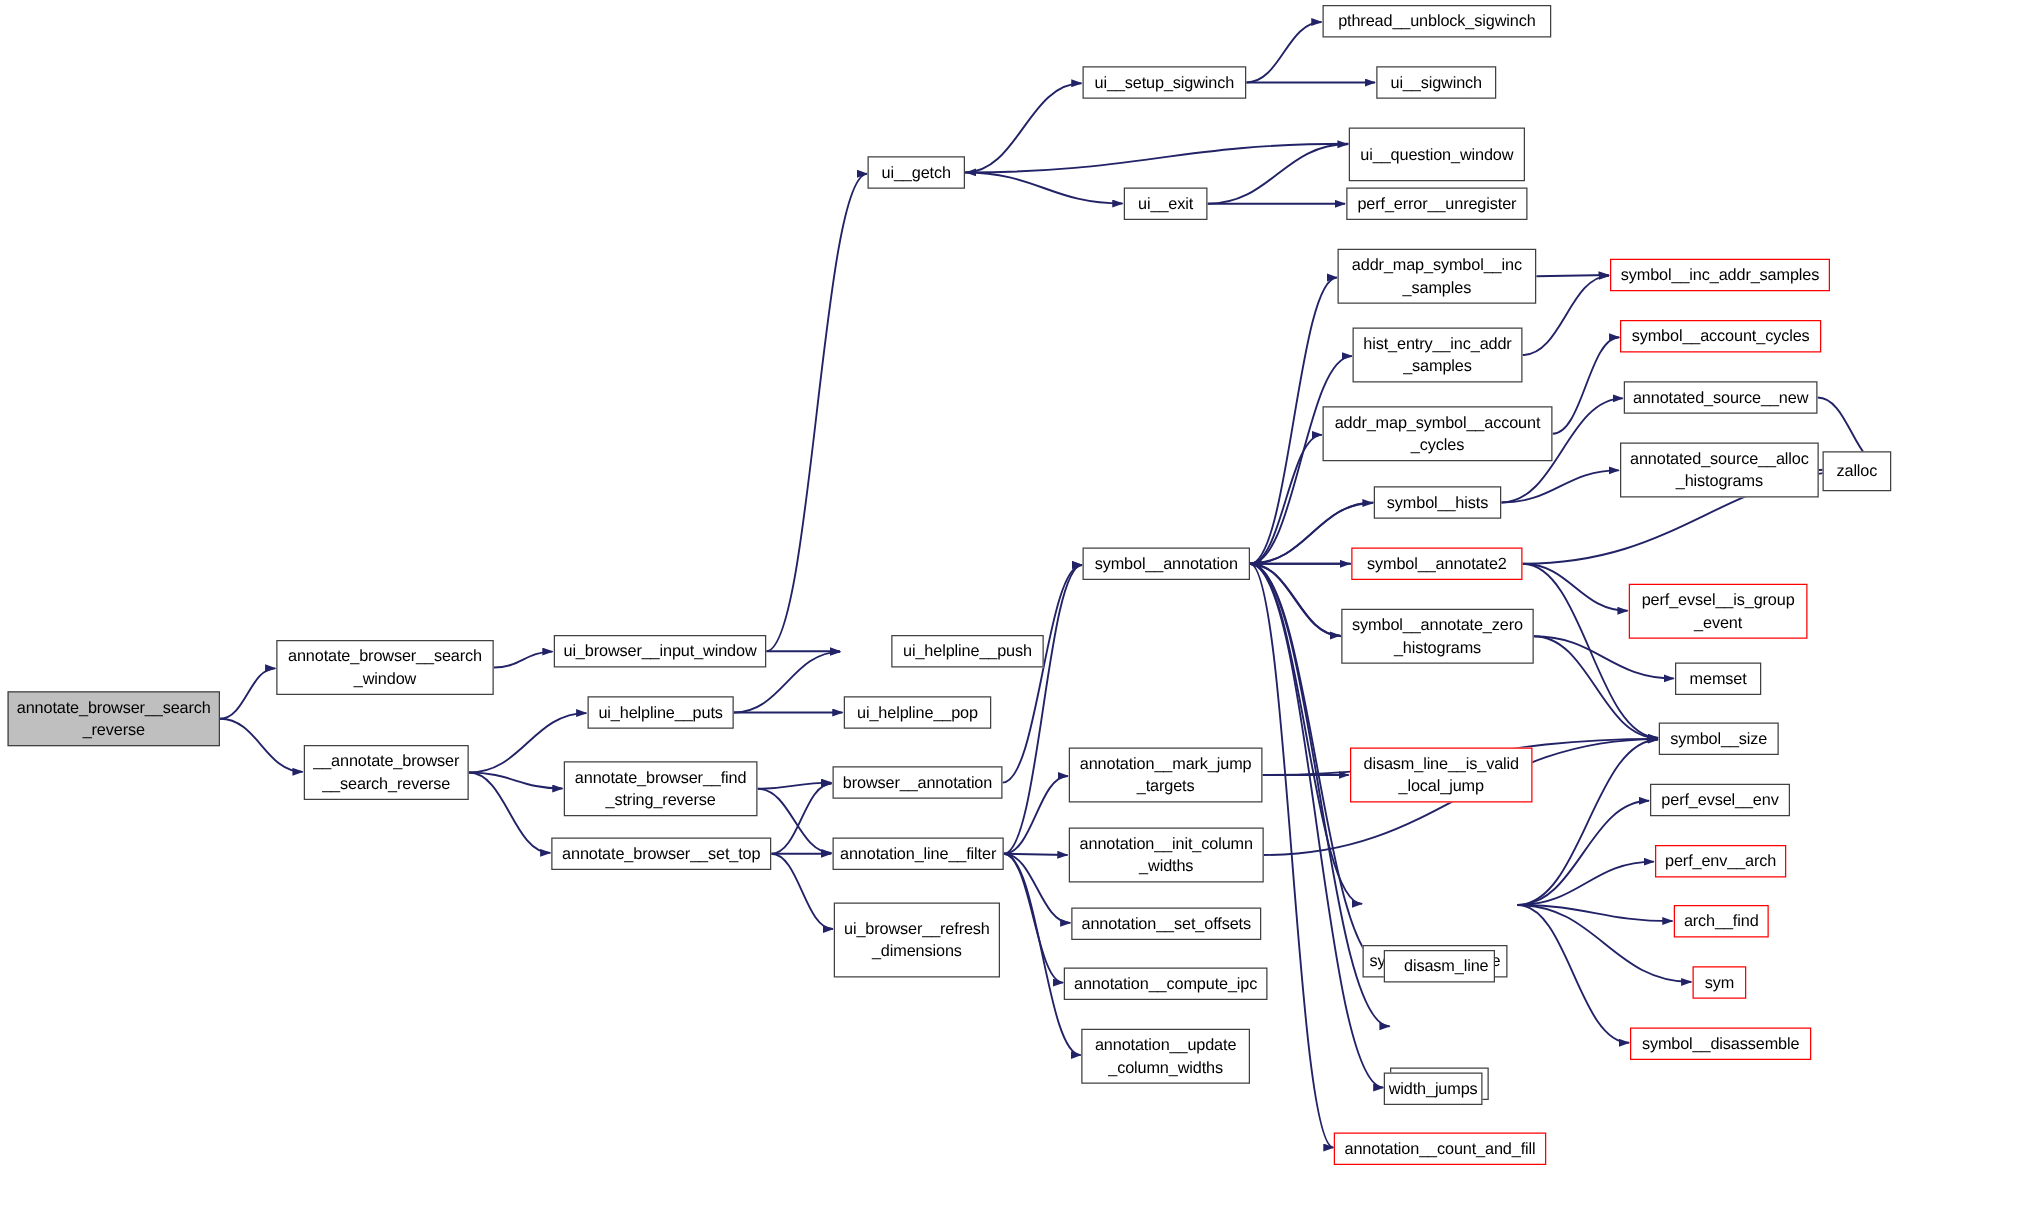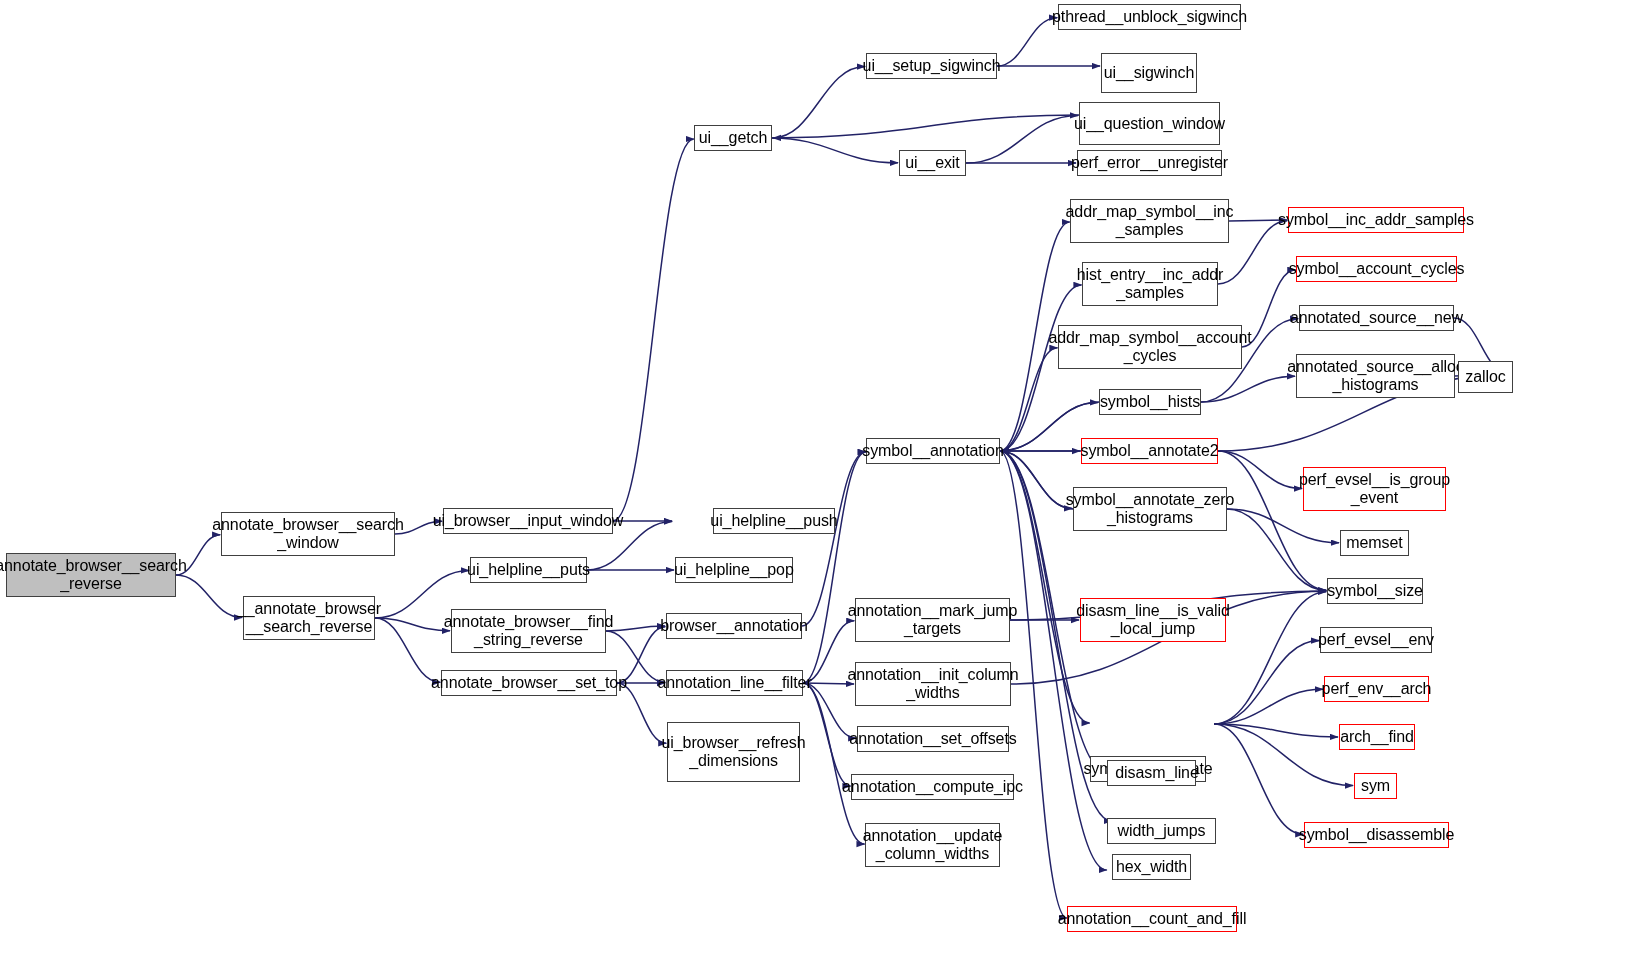--- a/index.html
+++ b/index.html
@@ -23,21 +23,21 @@
     height: 976px;
     pointer-events: none;
   }
   .node {
     position: absolute;
     box-sizing: border-box;
     display: flex;
     align-items: center;
     justify-content: center;
     text-align: center;
-    font-size: 16px;
+    font-size: 13px;
     line-height: 18px;
     color: #000000;
     background: #ffffff;
     border: 1.4px solid #404040;
     white-space: pre-line;
     letter-spacing: -0.1px;
     z-index: 2;
   }
   .node.red {
     border-color: #ff0000;
@@ -140,21 +140,21 @@
       <div class="node" style="left: 673px; top: 508px; width: 122px; height: 26px; margin-left: 40px;">ui_helpline__push</div>
       <div class="node" style="left: 675px; top: 557px; width: 118px; height: 26px;">ui_helpline__pop</div>
       <div class="node" style="left: 666px; top: 613px; width: 136px; height: 26px;">browser__annotation</div>
       <div class="node" style="left: 666px; top: 670px; width: 137px; height: 26px;">annotation_line__filter</div>
       <div class="node" style="left: 667px; top: 722px; width: 133px; height: 60px;">ui_browser__refresh
 _dimensions</div>
       <div class="node" style="left: 694px; top: 125px; width: 78px; height: 26px;">ui__getch</div>
       <div class="node" style="left: 866px; top: 53px; width: 131px; height: 26px;">ui__setup_sigwinch</div>
       <div class="node" style="left: 899px; top: 150px; width: 67px; height: 26px;">ui__exit</div>
       <div class="node" style="left: 1058px; top: 4px; width: 183px; height: 26px;">pthread__unblock_sigwinch</div>
-      <div class="node" style="left: 1101px; top: 53px; width: 96px; height: 40px;">ui__sigwinch</div>
+      <div class="node" style="left: 1101px; top: 53px; width: 96px; height: 26px;">ui__sigwinch</div>
       <div class="node" style="left: 1079px; top: 102px; width: 141px; height: 43px;">ui__question_window</div>
       <div class="node" style="left: 1077px; top: 150px; width: 145px; height: 26px;">perf_error__unregister</div>
       <div class="node" style="left: 866px; top: 438px; width: 134px; height: 26px;">symbol__annotation</div>
       <div class="node" style="left: 1070px; top: 199px; width: 159px; height: 44px;">addr_map_symbol__inc
 _samples</div>
       <div class="node" style="left: 1082px; top: 262px; width: 136px; height: 44px;">hist_entry__inc_addr
 _samples</div>
       <div class="node" style="left: 1058px; top: 325px; width: 184px; height: 44px;">addr_map_symbol__account
 _cycles</div>
       <div class="node" style="left: 1099px; top: 389px; width: 102px; height: 26px;">symbol__hists</div>
@@ -182,16 +182,16 @@
 _widths</div>
       <div class="node" style="left: 857px; top: 726px; width: 152px; height: 26px;">annotation__set_offsets</div>
       <div class="node" style="left: 851px; top: 774px; width: 163px; height: 26px;">annotation__compute_ipc</div>
       <div class="node" style="left: 865px; top: 823px; width: 135px; height: 44px;">annotation__update
 _column_widths</div>
       <div class="node red" style="left: 1080px; top: 598px; width: 146px; height: 44px;">disasm_line__is_valid
 _local_jump</div>
       <div class="node" style="left: 1090px; top: 711px; width: 116px; height: 26px; margin-top: 45px;">symbol__annotate</div>
       <div class="node" style="left: 1107px; top: 760px; width: 89px; height: 26px; padding-left: 11px;">disasm_line</div>
       <div class="node" style="left: 1112px; top: 854px; width: 79px; height: 26px;">hex_width</div>
-      <div class="node" style="left: 1107px; top: 818px; width: 109px; height: 26px;">width_jumps</div>
+      <div class="node" style="left: 1107px; top: 858px; width: 79px; height: 26px;">width_jumps</div>
       <div class="node red" style="left: 1067px; top: 906px; width: 170px; height: 26px;">annotation__count_and_fill</div>
     </div>
 </div>
 
 </body></html>

